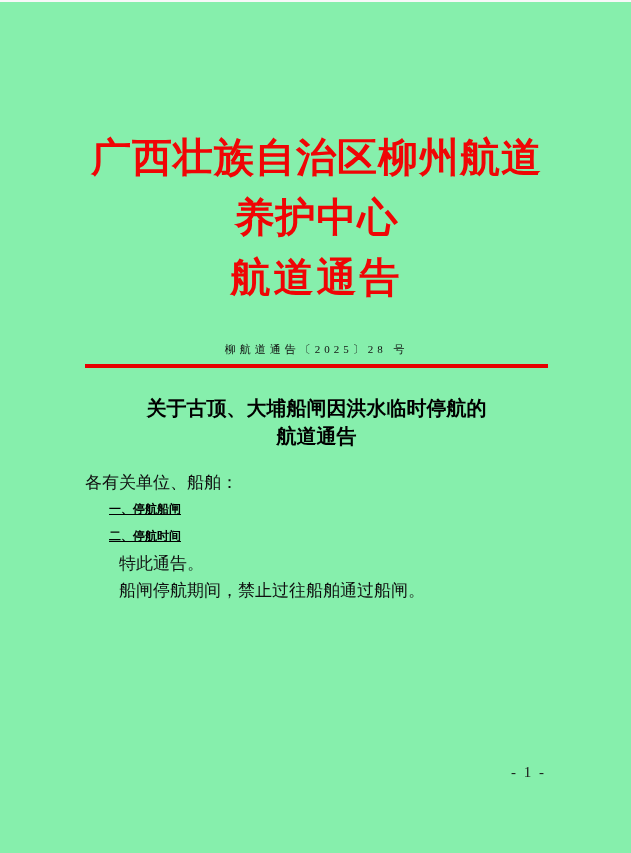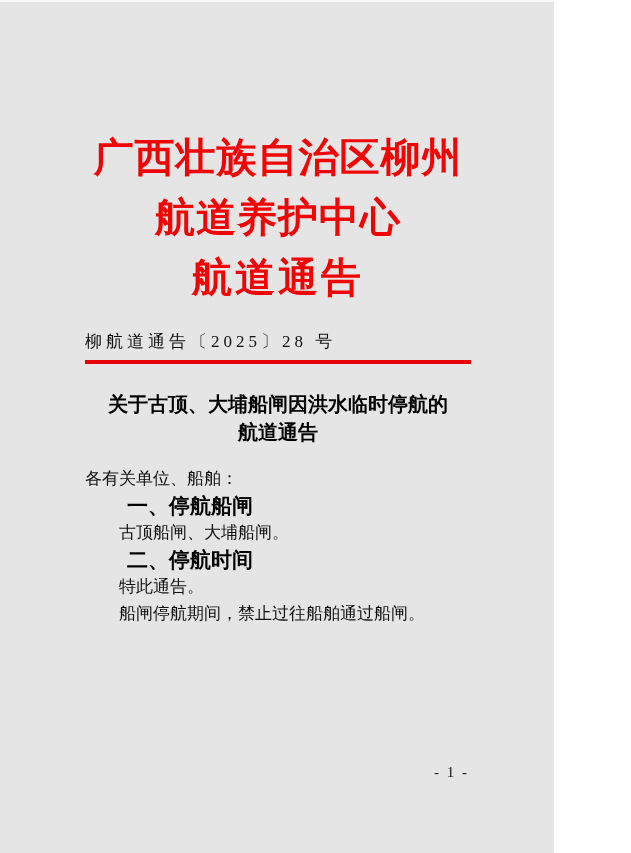--- a/index.html
+++ b/index.html
@@ -9,23 +9,23 @@
   }
   * { margin: 0; padding: 0; box-sizing: border-box; }
   html, body { background: #ffffff; }
   body {
     width: 631px;
     font-family: "Liberation Serif", "DejaVu Serif", serif;
     color: var(--ink);
   }
   .page {
     position: relative;
-    width: 554px;
+    width: 631px;
     height: 853px;
-    background: #e5e5e5;
+    background: #86efac;
     overflow: hidden;
   }
   .top-edge {
     position: absolute;
     top: 0; left: 0; right: 0;
     height: 2px;
     background: #f8f8f8;
   }
   .content {
     padding: 0 83px 0 85px;
@@ -37,22 +37,23 @@
     font-size: 40px;
     font-weight: bold;
     line-height: 60px;
     font-family: "Liberation Serif", "DejaVu Serif", serif;
     letter-spacing: 1px;
   }
   .org-title .line2 {
     letter-spacing: 3px;
   }
   .doc-number {
-    margin-top: 22px;
-    font-size: 17px;
+    margin-top: 34px;
+    text-align: center;
+    font-size: 11px;
     letter-spacing: 4px;
     color: #111;
   }
   .red-rule {
     margin-top: 7px;
     height: 4px;
     background: var(--rule-red);
   }
   .subject-title {
     margin-top: 26px;
@@ -75,22 +76,23 @@
   .salutation {
     text-indent: 0;
   }
   .indent {
     text-indent: 2em;
   }
   .section-heading {
     text-indent: 2em;
     font-weight: bold;
     font-family: "Liberation Sans", "DejaVu Sans", sans-serif;
-    font-size: 21px;
+    font-size: 12px;
     color: #000;
+    text-decoration: underline;
   }
   .page-number {
     position: absolute;
     right: 85px;
     bottom: 72px;
     font-size: 15px;
     color: #1a1a1a;
     letter-spacing: 2px;
   }
 </style>
@@ -114,21 +116,20 @@
     <div class="subject-title">
       <div>关于古顶、大埔船闸因洪水临时停航的</div>
       <div>航道通告</div>
     </div>
 
     <div class="body-text">
       <p class="salutation">各有关单位、船舶：</p>
 
 
       <p class="section-heading">一、停航船闸</p>
-      <p class="indent">古顶船闸、大埔船闸。</p>
 
       <p class="section-heading">二、停航时间</p>
 
       <p class="indent">特此通告。</p>
 
       <p class="indent">船闸停航期间，禁止过往船舶通过船闸。</p>
     </div>
   </div>
 
   <div class="page-number">- 1 -</div>

